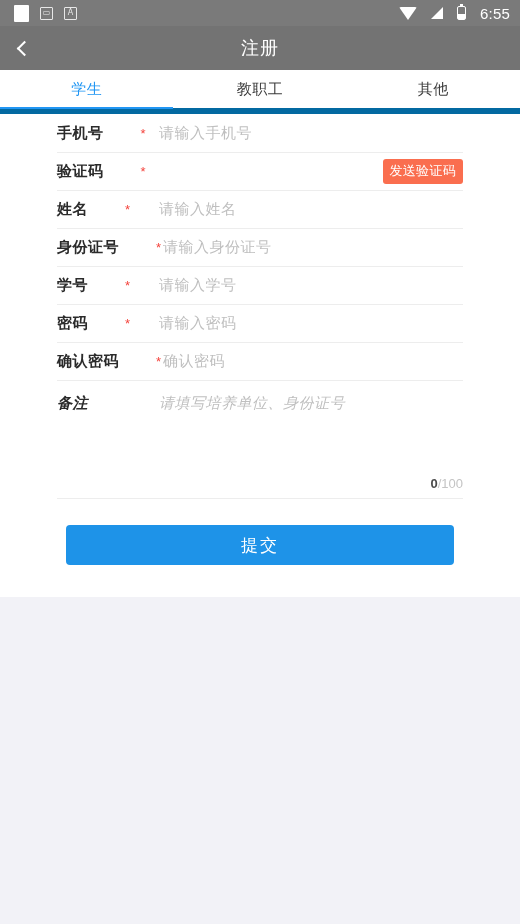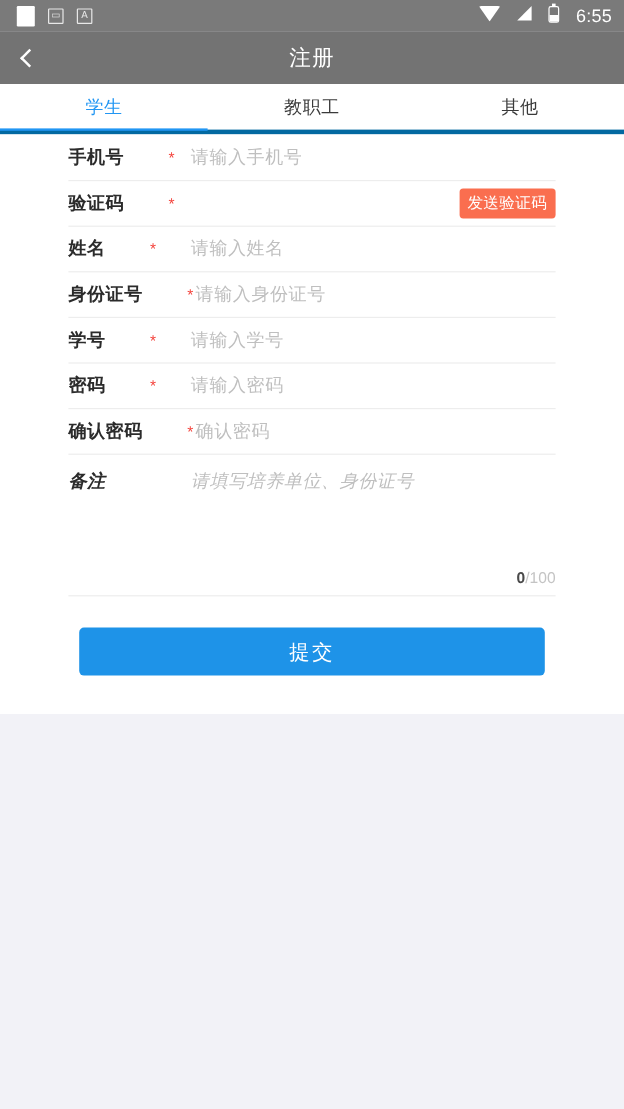--- a/index.html
+++ b/index.html
@@ -25,20 +25,21 @@
     box-sizing: border-box;
   }
   .sb-left {
     display: flex;
     align-items: center;
     gap: 11px;
     flex: 1;
   }
   .sb-right {
     display: flex;
+    align-items: center;
     gap: 14px;
   }
   .sb-sq {
     width: 15px;
     height: 17px;
     background: #fff;
     border-radius: 1px;
   }
   .sb-ic {
     width: 13px;
@@ -125,21 +126,21 @@
     font-size: 18px;
     letter-spacing: 1px;
     pointer-events: none;
   }
 
   
   .tabs {
     height: 38px;
     background: #fff;
     display: flex;
-    border-bottom: 4px solid #0369a1;
+    border-bottom: 6px solid #0369a1;
   }
   .tab {
     flex: 1;
     display: flex;
     align-items: center;
     justify-content: center;
     font-size: 15px;
     color: #3A3A3A;
     position: relative;
     cursor: pointer;

